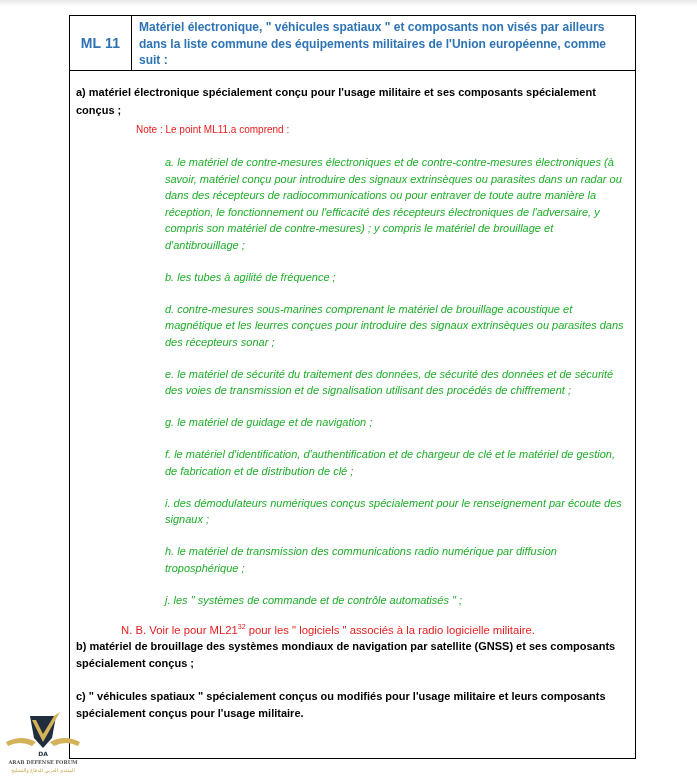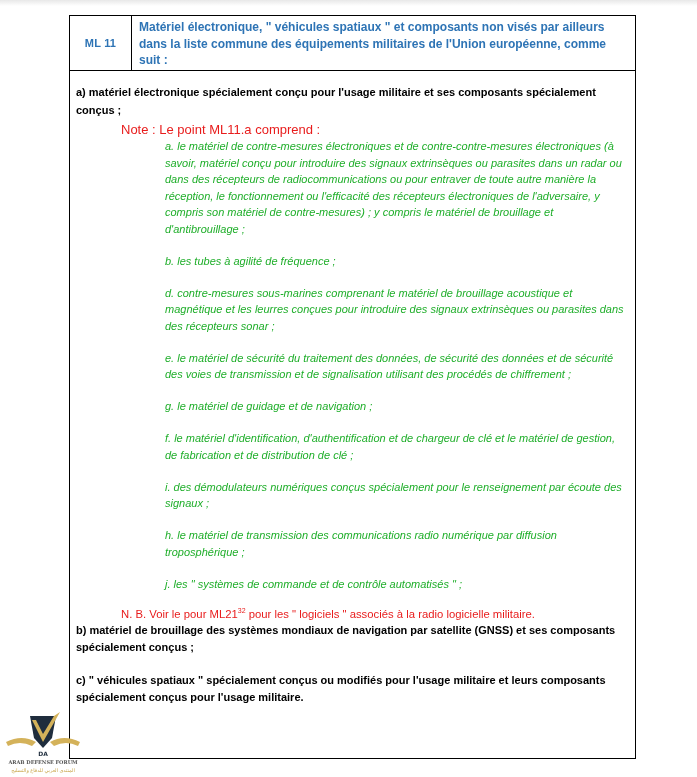--- a/index.html
+++ b/index.html
@@ -16,44 +16,44 @@
       position: absolute; left: 69px; top: 15px; width: 567px; height: 744px;
       border: 1.5px solid #000; box-sizing: border-box;
     }
     .header-row {
       position: absolute; left: 0; top: 0; right: 0; height: 55px;
       border-bottom: 1.5px solid #000; box-sizing: border-box;
     }
     .code-cell {
       position: absolute; left: 0; top: 0; width: 62px; height: 100%;
       border-right: 1.5px solid #000; box-sizing: border-box;
-      color: #2e74b5; font-weight: bold; font-size: 11px;
+      color: #2e74b5; font-weight: bold; font-size: 14px;
       display: flex; align-items: center; justify-content: center;
       letter-spacing: 0.2px;
     }
     .title-cell {
       position: absolute; left: 69px; top: 3px; right: 8px;
       color: #2e74b5; font-weight: bold; font-size: 12px; line-height: 16.5px;
     }
     .body {
       position: absolute; left: 6px; top: 68px; right: 6px;
     }
     .item-bold {
       color: #000; font-weight: bold; font-size: 11px; line-height: 17.5px;
     }
     .note-label {
-      color: #e81c1c; font-size: 13px; line-height: 16px;
-      margin-left: 45px; margin-top: 3px;
+      color: #e81c1c; font-size: 10px; line-height: 16px;
+      margin-left: 60px; margin-top: 3px;
     }
     .sub-list { margin-left: 89px; margin-top: 0; }
     .sub-item {
       color: #1fae2a; font-style: italic; font-size: 11px; line-height: 16.5px;
       margin-bottom: 15.5px;
     }
-    .sub-item:first-child { margin-top: 0; }
+    .sub-item:first-child { margin-top: 16px; }
     .nb {
       color: #e81c1c; font-size: 11.3px; line-height: 16px;
       margin-left: 45px; margin-top: -2px;
     }
     .nb sup { font-size: 7px; line-height: 0; }
     .item-b { }
     .item-c { margin-top: 15px; }
     .logo {
       position: absolute; left: 2px; top: 712px; width: 82px; height: 62px;
     }

